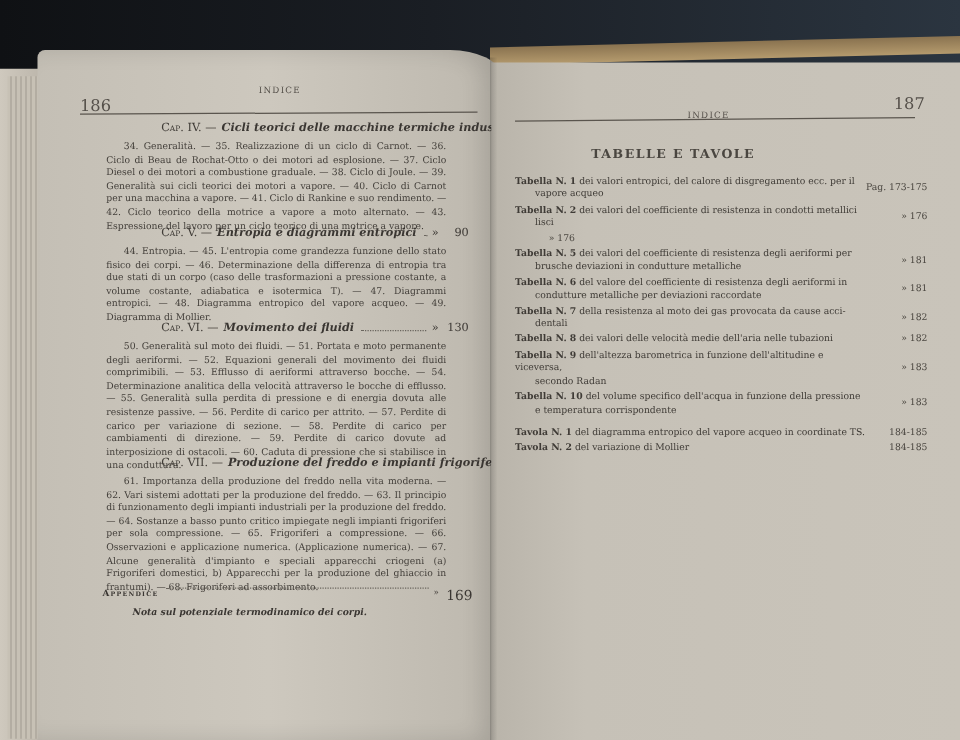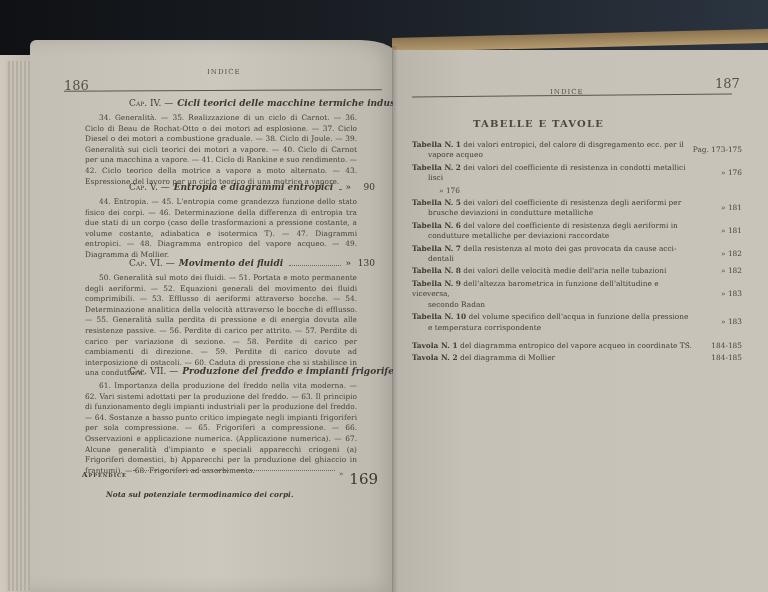--- a/index.html
+++ b/index.html
@@ -19,21 +19,21 @@
   .chap-head .cap{font-variant:small-caps;margin-right:4px;color:#3f3b36;margin-left:44px;}
   .chap-head .title{font-style:italic;font-weight:bold;color:#3a3632;}
   .chap-head .dots{flex:1;border-bottom:1px dotted #6a655e;margin:0 4px 3px 6px;}
   .chap-head .page-ref{min-width:24px;text-align:right;color:#3a3632;}
   .chap-body{font-size:7.4px;line-height:10.6px;text-align:justify;margin:4px 18px 0 0;color:#433f3a;text-indent:14px;}
   .app{position:absolute;left:82px;top:468px;width:296px;font-size:7px;}
   .app-head{display:flex;align-items:flex-start;}
   .app-head .label{font-variant:small-caps;letter-spacing:1px;font-weight:bold;}
   .app-head .dots{flex:1;border-bottom:1px dotted #6a655e;margin:0 4px 2px 6px;}
   .app-note{font-style:italic;font-weight:bold;font-size:7.4px;margin-left:24px;margin-top:2px;}
-  .app-ref{font-size:15px;}
+  .app-ref{font-size:11px;}
   .section-title{position:absolute;left:473px;top:118px;font-size:10px;letter-spacing:1.2px;color:#4a4640;font-weight:bold;}
   .tables{position:absolute;left:412px;top:140px;width:330px;font-size:7.4px;}
   .trow{display:flex;align-items:center;line-height:10.4px;margin-bottom:2px;}
   .trow .txt{flex:1;color:#3f3b36;}
   .trow .txt .lbl{font-weight:bold;}
   .trow .txt .cont{display:block;padding-left:16px;}
   .trow .ref{min-width:48px;text-align:right;color:#4b4741;white-space:nowrap;}
   .gap{height:6px;}
   .gutter{position:absolute;left:392px;top:46px;width:6px;height:546px;background:linear-gradient(90deg,rgba(0,0,0,0.18),rgba(0,0,0,0));}
 </style>
@@ -146,16 +146,16 @@
   <div class="trow">
     <div class="txt"><span class="lbl">Tabella N. 10</span> <span>del volume specifico dell'acqua in funzione della pressione</span><span class="cont">e temperatura corrispondente</span></div>
     <div class="ref">» 183</div>
   </div>
   <div class="gap"></div>
   <div class="trow">
     <div class="txt"><span class="lbl">Tavola N. 1</span> <span>del diagramma entropico del vapore acqueo in coordinate TS.</span></div>
     <div class="ref">184-185</div>
   </div>
   <div class="trow">
-    <div class="txt"><span class="lbl">Tavola N. 2</span> <span>del diagramma di Mollier</span></div>
+    <div class="txt"><span class="lbl">Tavola N. 2</span> <span>del variazione di Mollier</span></div>
     <div class="ref">184-185</div>
   </div>
 </div>
 
 </body></html>

